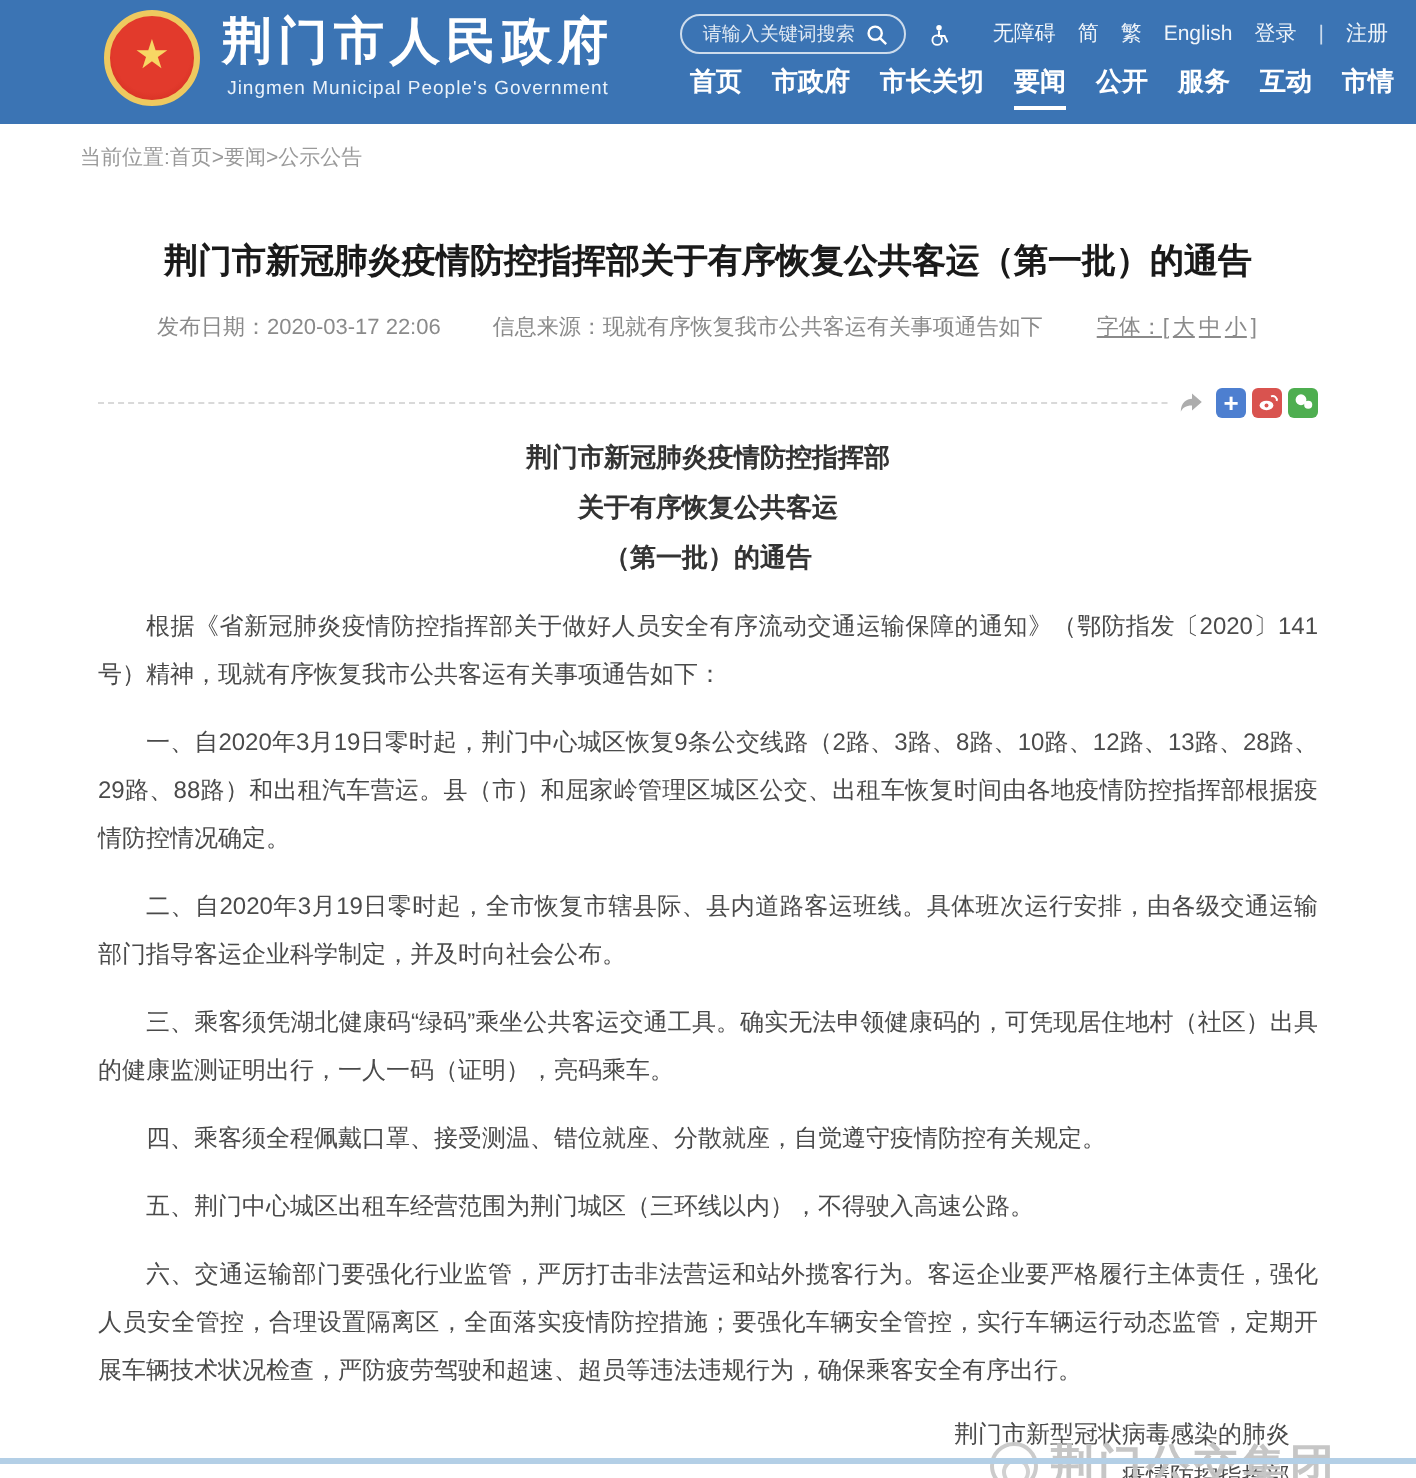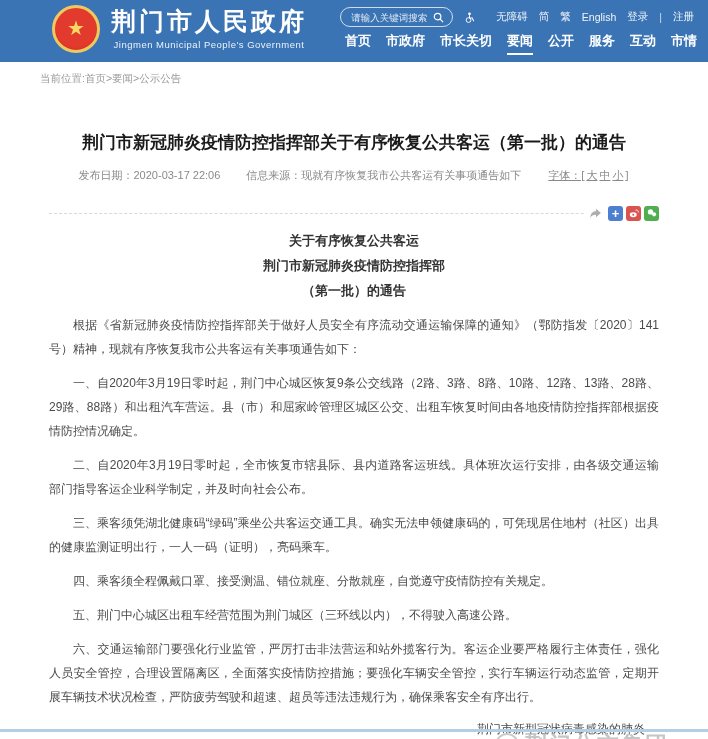--- a/index.html
+++ b/index.html
@@ -39,21 +39,21 @@
   .search-box input::placeholder{color:rgba(255,255,255,.85);}
   .u-item{display:flex;align-items:center;gap:21px;cursor:pointer;white-space:nowrap;}
   .u-divider{opacity:.8;}
   .main-nav{
     position:absolute;right:11px;bottom:7px;display:flex;gap:15px;
     font-size:13px;font-weight:bold;color:#fff;
   }
   .nav-item{cursor:pointer;padding-bottom:3px;white-space:nowrap;}
   .nav-item.active{border-bottom:2px solid #ffffff;}
   
-  .breadcrumb{margin:10px 0 12px 40px;font-size:10.5px;color:#9a9a9a;}
+  .breadcrumb{margin:10px 0 0 40px;font-size:10.5px;color:#9a9a9a;}
   
   .article{width:610px;margin:0 auto;padding-top:34px;}
   .article-title{
     margin:0;text-align:center;font-size:17px;font-weight:bold;color:#1a1a1a;
     line-height:1.35;
   }
   .article-meta{
     margin-top:13px;display:flex;justify-content:center;gap:26px;
     font-size:11px;color:#8a8a8a;white-space:nowrap;
   }
@@ -179,22 +179,22 @@
       <span class="icon-sq icon-wechat">
         <svg width="12" height="12" viewBox="0 0 16 16">
           <circle cx="6" cy="6.5" r="3.6" fill="#ffffff"></circle>
           <circle cx="10.8" cy="9.8" r="2.7" fill="#ffffff"></circle>
         </svg>
       </span>
     </div>
   </div>
 
   <div class="doc-heading">
+    <div>荆门市新冠肺炎疫情防控指挥部</div>
     <div>关于有序恢复公共客运</div>
-    <div>荆门市新冠肺炎疫情防控指挥部</div>
     <div>（第一批）的通告</div>
   </div>
 
   <p class="para">根据《省新冠肺炎疫情防控指挥部关于做好人员安全有序流动交通运输保障的通知》（鄂防指发〔2020〕141号）精神，现就有序恢复我市公共客运有关事项通告如下：</p>
   <p class="para">一、自2020年3月19日零时起，荆门中心城区恢复9条公交线路（2路、3路、8路、10路、12路、13路、28路、29路、88路）和出租汽车营运。县（市）和屈家岭管理区城区公交、出租车恢复时间由各地疫情防控指挥部根据疫情防控情况确定。</p>
   <p class="para">二、自2020年3月19日零时起，全市恢复市辖县际、县内道路客运班线。具体班次运行安排，由各级交通运输部门指导客运企业科学制定，并及时向社会公布。</p>
   <p class="para">三、乘客须凭湖北健康码“绿码”乘坐公共客运交通工具。确实无法申领健康码的，可凭现居住地村（社区）出具的健康监测证明出行，一人一码（证明），亮码乘车。</p>
   <p class="para">四、乘客须全程佩戴口罩、接受测温、错位就座、分散就座，自觉遵守疫情防控有关规定。</p>
   <p class="para">五、荆门中心城区出租车经营范围为荆门城区（三环线以内），不得驶入高速公路。</p>
   <p class="para">六、交通运输部门要强化行业监管，严厉打击非法营运和站外揽客行为。客运企业要严格履行主体责任，强化人员安全管控，合理设置隔离区，全面落实疫情防控措施；要强化车辆安全管控，实行车辆运行动态监管，定期开展车辆技术状况检查，严防疲劳驾驶和超速、超员等违法违规行为，确保乘客安全有序出行。</p>

